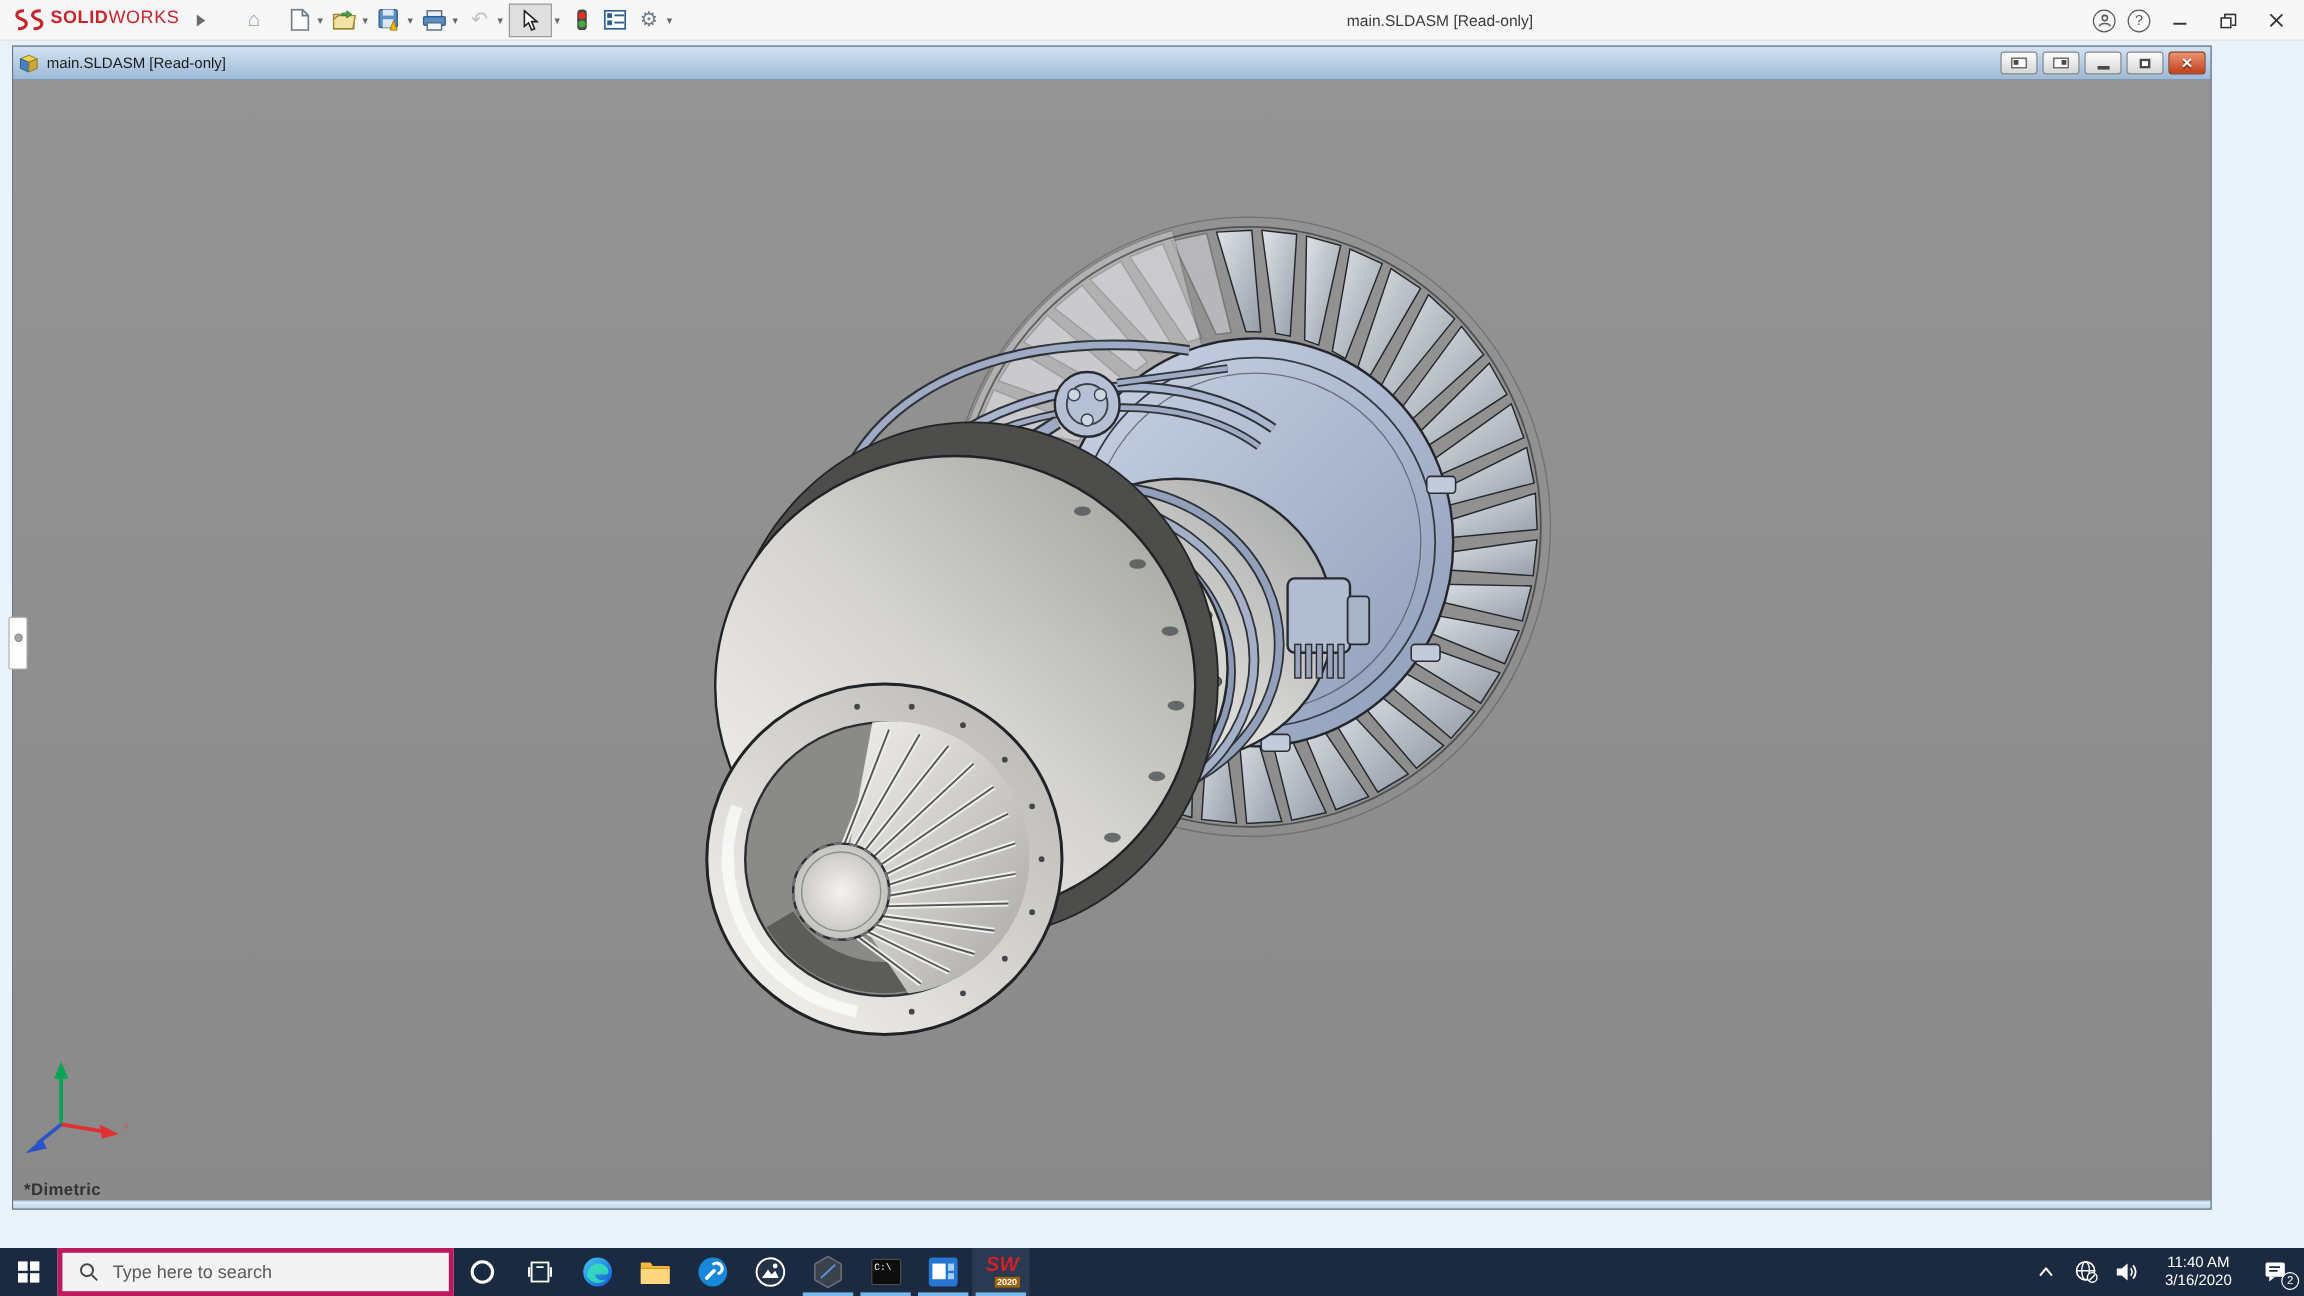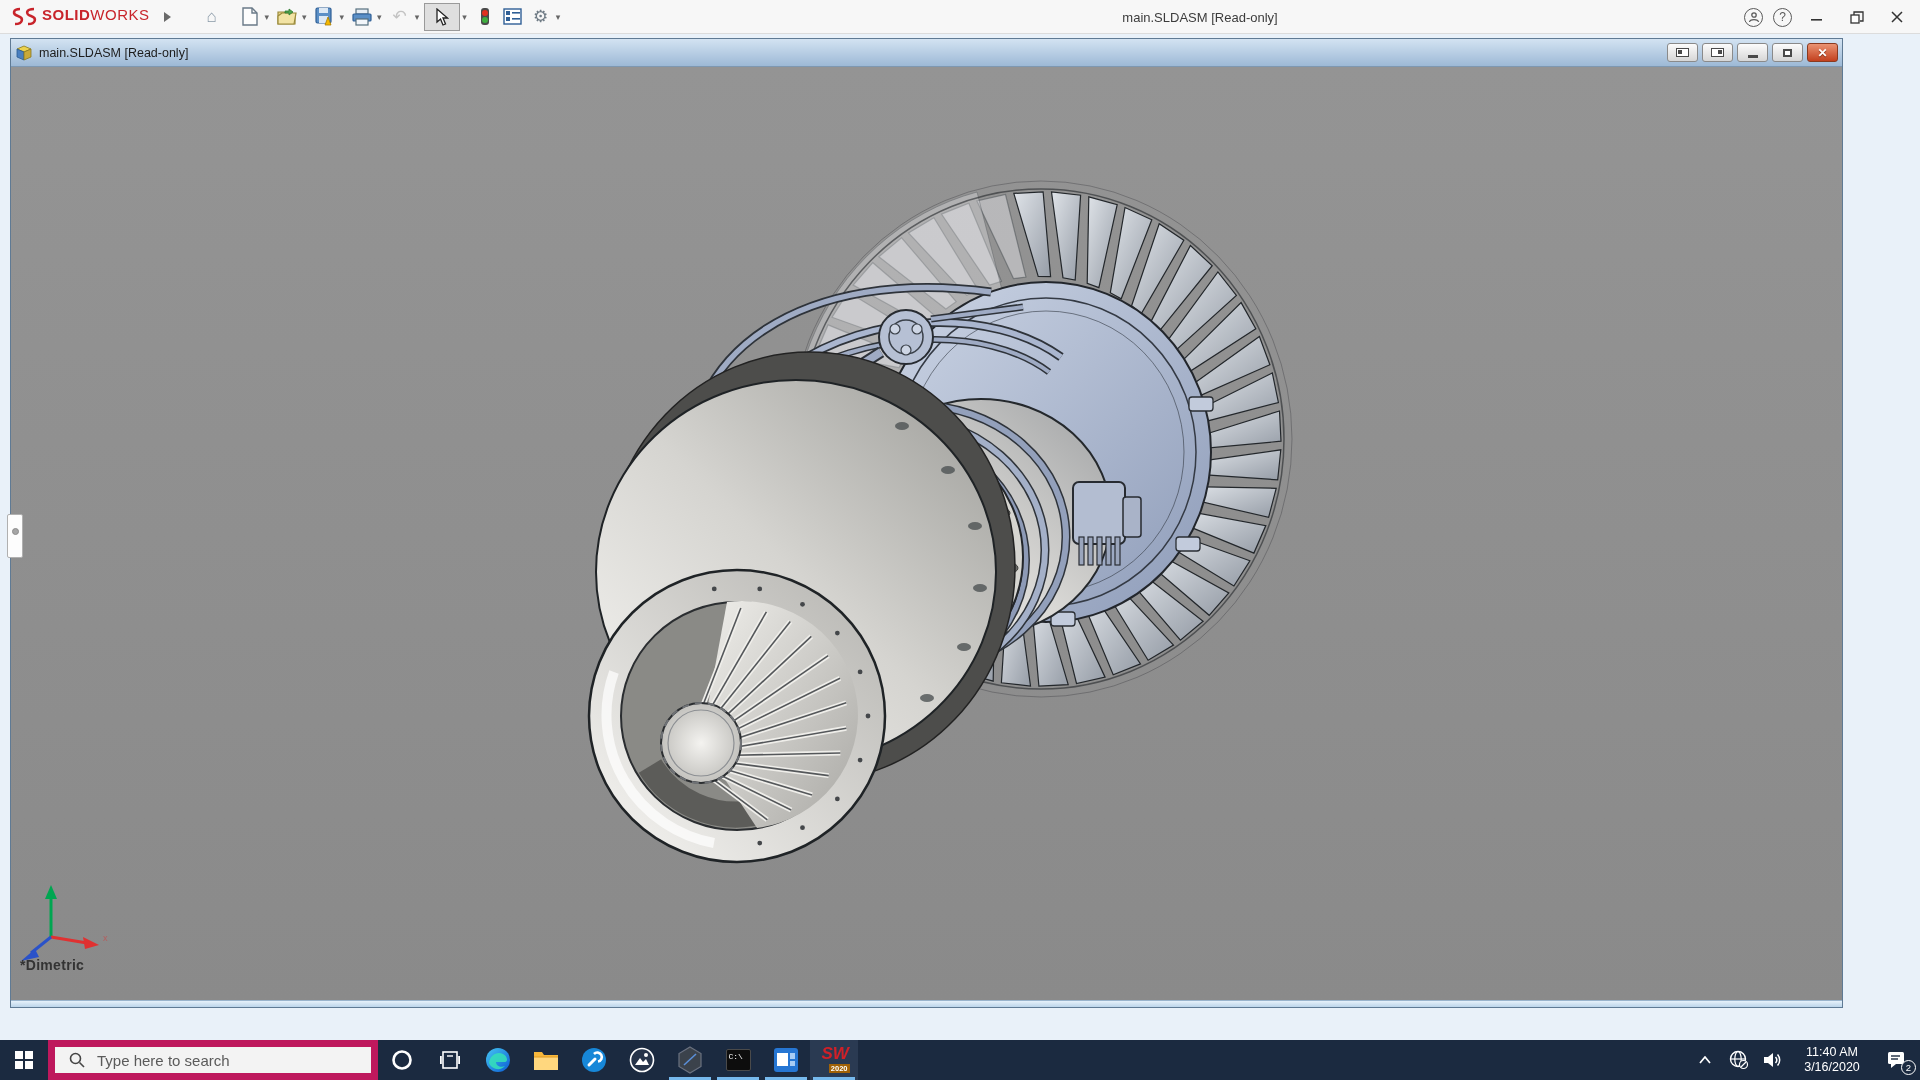--- a/index.html
+++ b/index.html
@@ -51,34 +51,34 @@
   .pane-ic i { position:absolute; top:1px; width:4px; height:4px; background:#4a4a4a; }
   .pane-ic.l i { left:1px; } .pane-ic.r i { right:1px; }
   .min-ic { width:10px; height:3px; background:#4a4a4a; margin-top:8px; }
   .rest-ic { width:9px; height:8px; border:2px solid #4a4a4a; background:#fff; }
   .x-ic { color:#fff; font-size:12px; font-weight:bold; line-height:1; text-shadow:0 1px 1px #7c2a12; }
 
   .viewport { position:absolute; left:0; top:28px; width:1831px; height:934px;
     background:linear-gradient(#949494,#8a8a8a); overflow:hidden; }
   .doc-bottom-frame { position:absolute; left:0; bottom:0; width:100%; height:7px;
     background:linear-gradient(#e6f1fa,#bcd5ea); border-top:1px solid #9ab4cc; }
-  .view-label { position:absolute; left:9px; bottom:28px; font-size:14px; font-weight:bold;
+  .view-label { position:absolute; left:9px; bottom:2px; font-size:14px; font-weight:bold;
     color:#333; letter-spacing:.3px; }
   .triad { position:absolute; left:6px; bottom:38px; }
   .splitter-tab { position:absolute; left:-4px; top:475px; width:16px; height:44px;
     background:#fdfdfd; border:1px solid #b0b0b0; border-radius:2px; }
   .splitter-tab i { position:absolute; left:4px; top:13px; width:7px; height:7px;
     border-radius:50%; background:#a5a5a5; border:1px solid #8c8c8c; }
 
   
   .taskbar { position:absolute; left:0; top:1040px; width:1920px; height:40px;
     background:#1b2a40; display:flex; align-items:stretch; }
   .tbar-btn { width:48px; display:flex; align-items:center; justify-content:center;
     background:none; border:none; }
-  .search { width:330px; background:#f3f3f3; border:7px solid #be185d; display:flex;
+  .search { width:330px; background:#f3f3f3; border:4px solid #be185d; display:flex;
     align-items:center; padding-left:14px; gap:12px; }
   .search input { border:none; background:transparent; outline:none; font-size:15px;
     color:#454545; width:250px; font-family:"Liberation Sans", sans-serif; }
   .search input::placeholder { color:#5a5a5a; opacity:1; }
   .apps { display:flex; }
   .app-btn { width:48px; position:relative; display:flex; align-items:center; justify-content:center;
     background:none; border:none; }
   .app-btn.active { background:#2a3a52; }
   .app-btn.running::after { content:""; position:absolute; left:3px; bottom:0; width:42px; height:3px;
     background:#76b9ed; }

